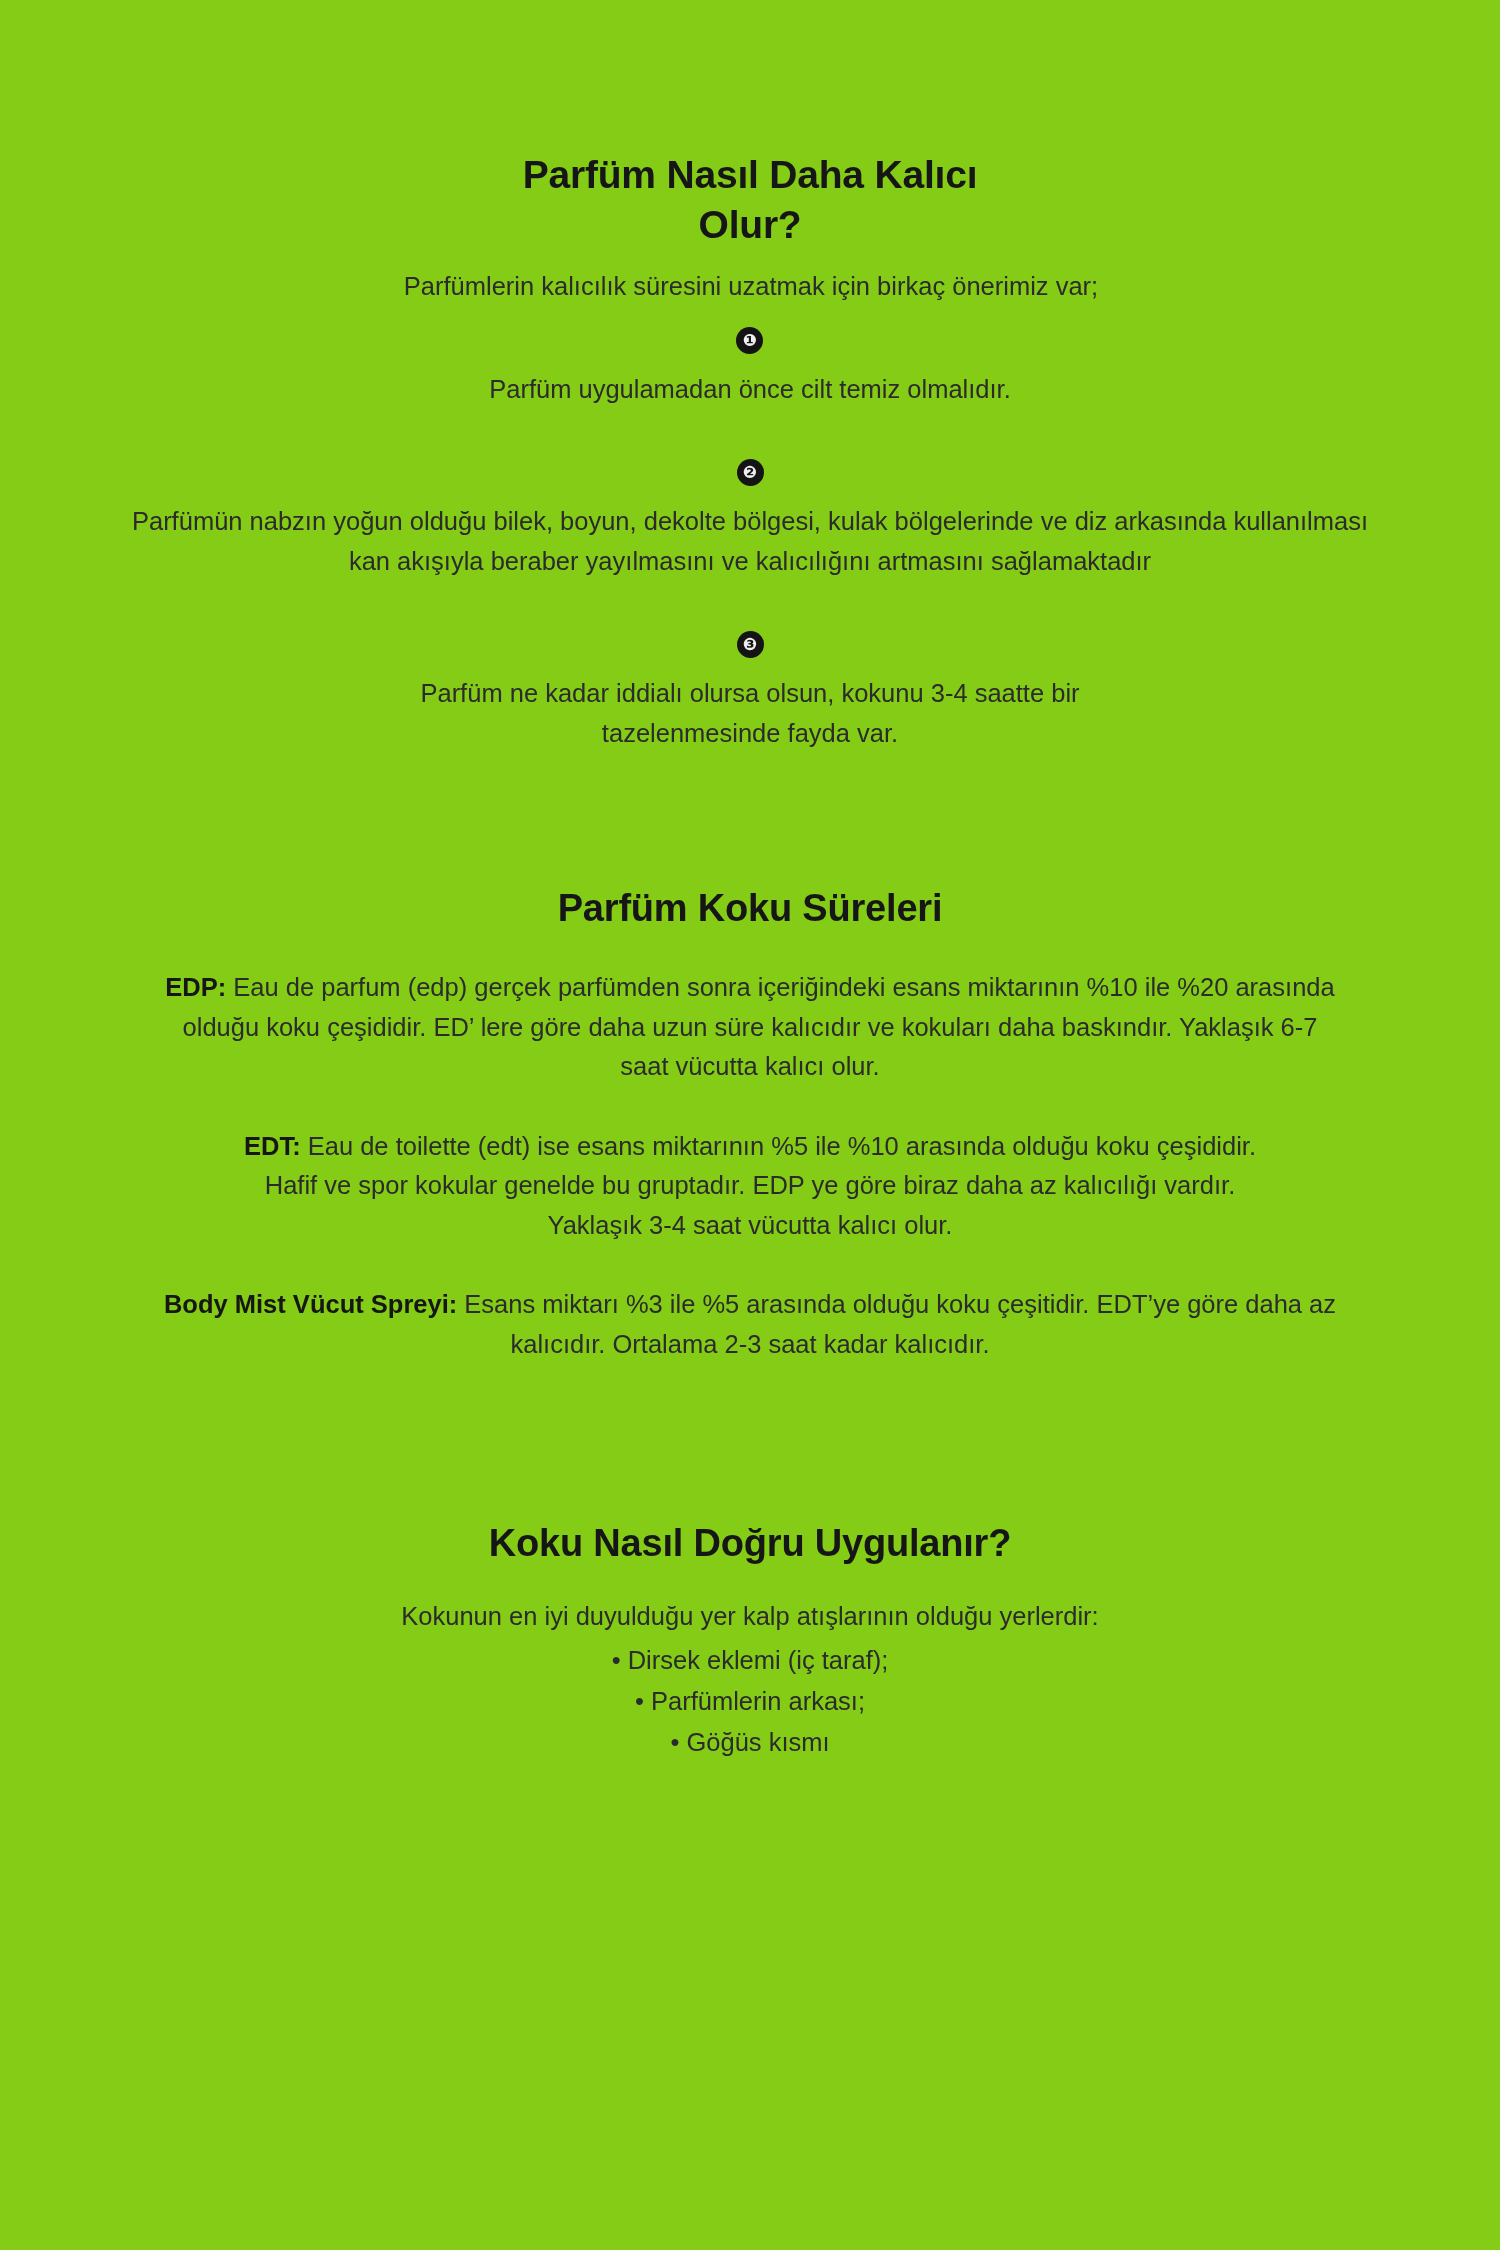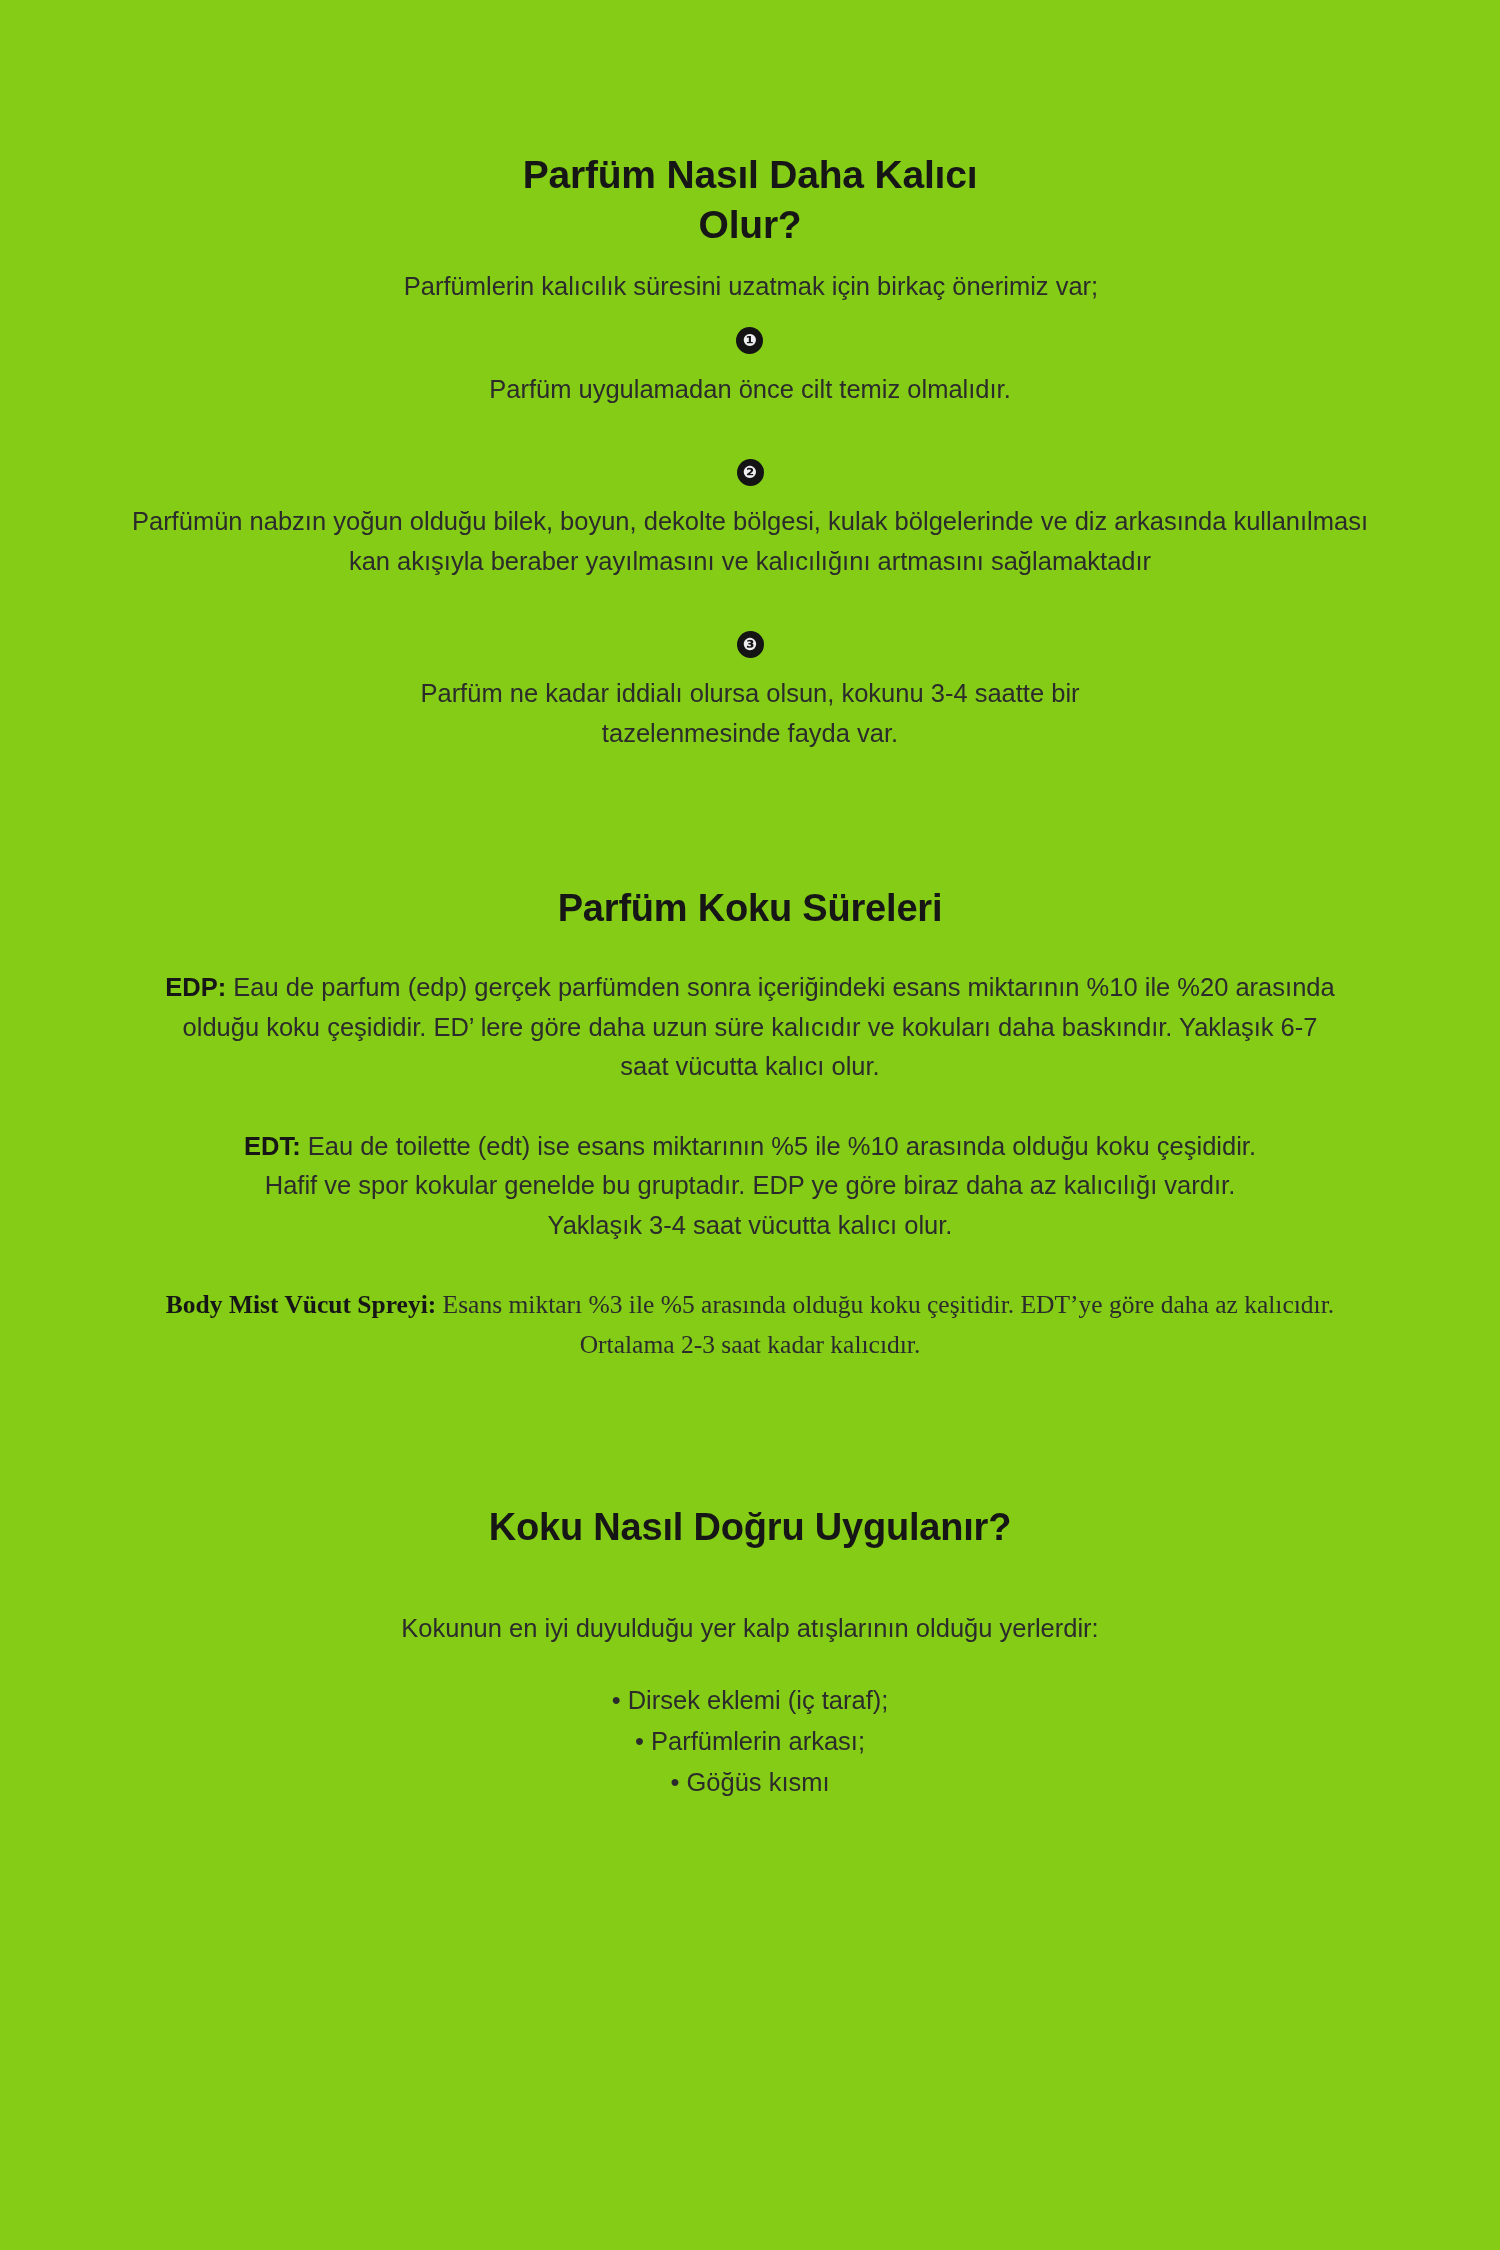--- a/index.html
+++ b/index.html
@@ -87,31 +87,30 @@
     letter-spacing: -0.2px;
   }
   .para {
     font-size: 25.5px;
     line-height: 1.55;
     text-align: center;
     color: #2b2b2b;
     margin: 0 0 40px 0;
     max-width: 1260px;
   }
-  .para:last-child { margin-bottom: 0; font-family: Liberation Serif, serif; }
+  .para:last-child { margin-bottom: 16px; }
   .para b { font-weight: bold; color: #161616; }
 
   
   .sec3 {
     margin-top: 142px;
     width: 100%;
     display: flex;
     flex-direction: column;
     align-items: center;
-    gap: 28px;
   }
   .sec3-title {
     font-size: 38px;
     font-weight: bold;
     text-align: center;
     color: #161616;
     margin: 0 0 32px 0;
     letter-spacing: -0.2px;
   }
   .sec3-lead {

